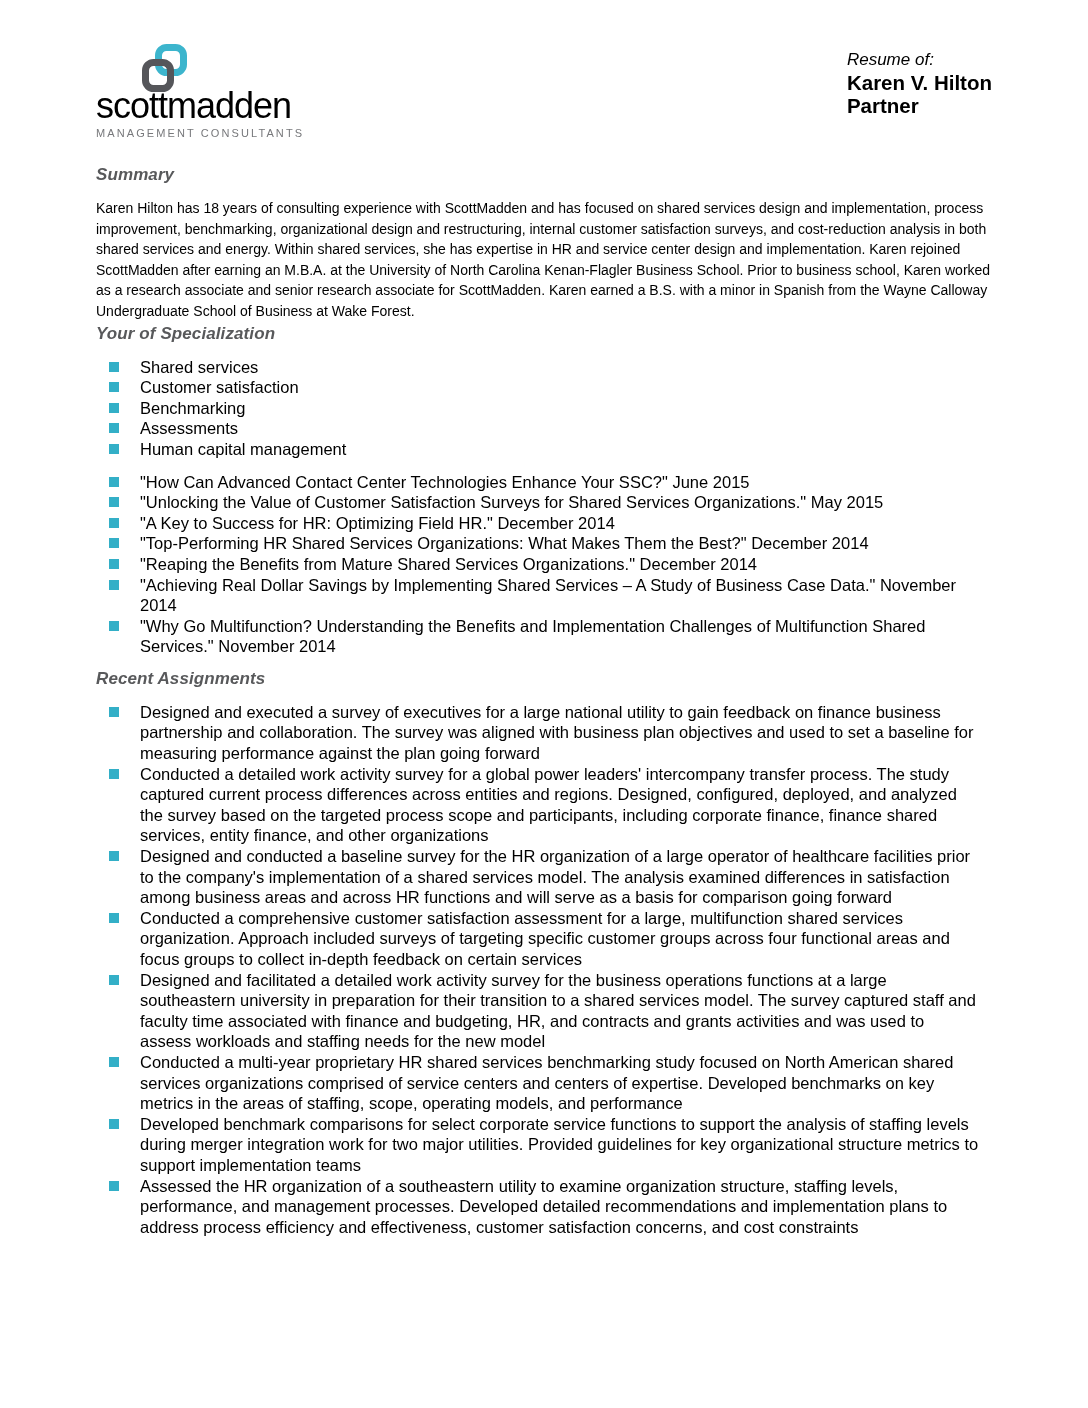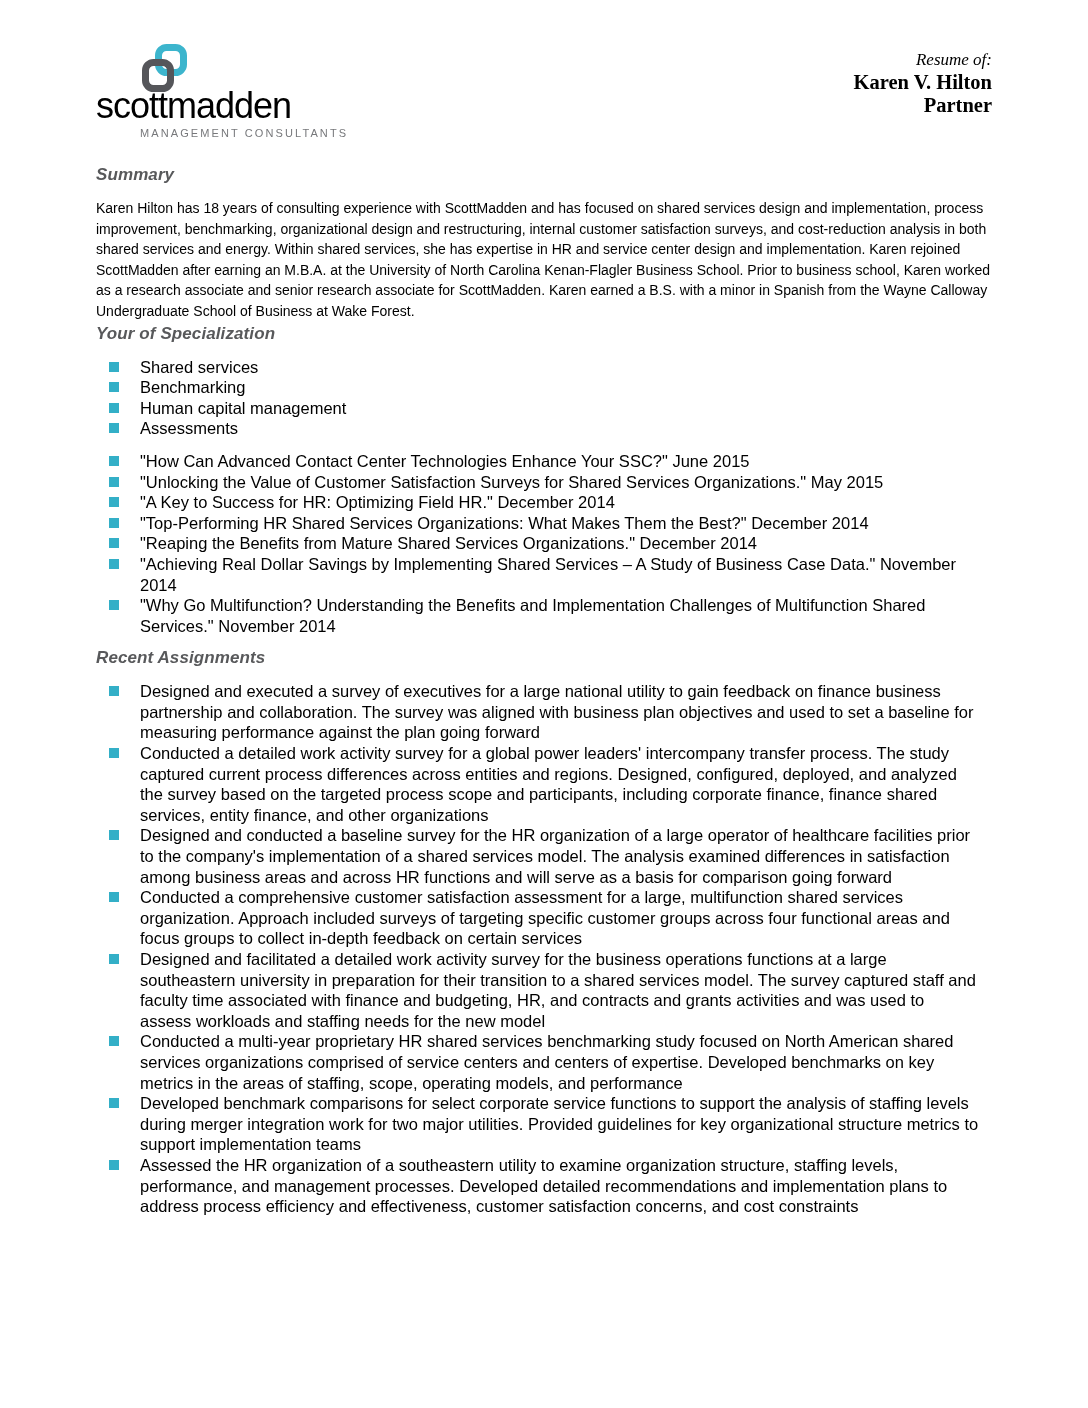--- a/index.html
+++ b/index.html
@@ -27,27 +27,25 @@
     letter-spacing: -1px;
     line-height: 1.0;
   }
   .logo-tagline {
     font-size: 11px;
     color: #77787B;
     letter-spacing: 2.1px;
     text-align: center;
     margin-top: 4px;
     padding-right: 2px;
-    margin-left: 44px;
   }
   .title-block {
-    text-align: right;
+    text-align: left;
     padding-top: 4px;
     line-height: 23px;
-    font-family: Liberation Serif, serif;
   }
   .resume-of { font-style: italic; font-size: 17px; }
   .person-name { font-weight: bold; font-size: 20.5px; }
   .person-title { font-weight: bold; font-size: 20.5px; }
 
   h2.section-heading {
     font-size: 17px;
     font-style: italic;
     font-weight: bold;
     color: #58595B;
@@ -109,29 +107,33 @@
 
   <section>
     <h2 class="section-heading">Your of Specialization</h2>
     <ul class="bullet-list">
       <li>
           <span class="sq"></span>
           <span class="li-text">Shared services</span>
         </li>
       <li>
           <span class="sq"></span>
+          <span class="li-text">Customer satisfaction</span>
+        </li>
+      <li>
+          <span class="sq"></span>
           <span class="li-text">Benchmarking</span>
         </li>
       <li>
           <span class="sq"></span>
+          <span class="li-text">Assessments</span>
+        </li>
+      <li>
+          <span class="sq"></span>
           <span class="li-text">Human capital management</span>
-        </li>
-      <li>
-          <span class="sq"></span>
-          <span class="li-text">Assessments</span>
         </li>
     </ul>
   </section>
 
   <section>
     <ul class="bullet-list">
       <li>
           <span class="sq"></span>
           <span class="li-text">"How Can Advanced Contact Center Technologies Enhance Your SSC?" June 2015</span>
         </li>

